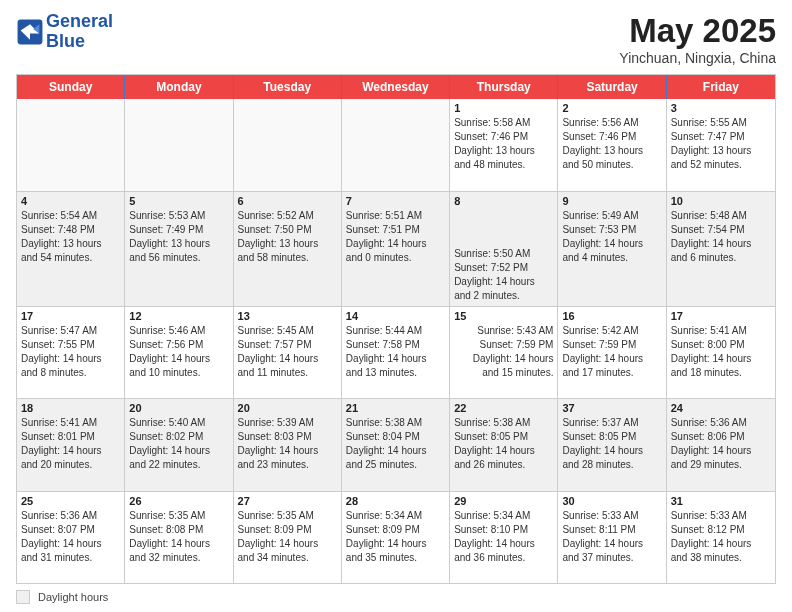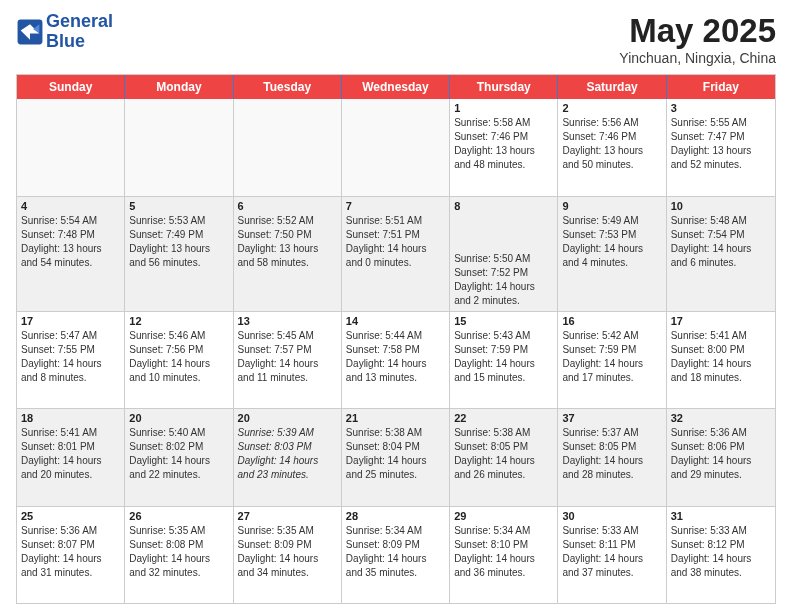--- a/index.html
+++ b/index.html
@@ -255,21 +255,21 @@
           </div>
           <div class="cal-cell">
             <div class="day-num">14</div>
             <div class="day-info" style="white-space: pre-line;">Sunrise: 5:44 AM
 Sunset: 7:58 PM
 Daylight: 14 hours
 and 13 minutes.</div>
           </div>
           <div class="cal-cell">
             <div class="day-num">15</div>
-            <div class="day-info" style="white-space: pre-line;">Sunrise: 5:43 AM
+            <div class="day-info" style="white-space: pre-line; text-align: right;">Sunrise: 5:43 AM
 Sunset: 7:59 PM
 Daylight: 14 hours
 and 15 minutes.</div>
           </div>
           <div class="cal-cell">
             <div class="day-num">16</div>
             <div class="day-info" style="white-space: pre-line;">Sunrise: 5:42 AM
 Sunset: 7:59 PM
 Daylight: 14 hours
 and 17 minutes.</div>
@@ -292,21 +292,21 @@
           </div>
           <div class="cal-cell shaded">
             <div class="day-num">20</div>
             <div class="day-info" style="white-space: pre-line;">Sunrise: 5:40 AM
 Sunset: 8:02 PM
 Daylight: 14 hours
 and 22 minutes.</div>
           </div>
           <div class="cal-cell shaded">
             <div class="day-num">20</div>
-            <div class="day-info" style="white-space: pre-line; font-style: italic;">Sunrise: 5:39 AM
+            <div class="day-info" style="white-space: pre-line;">Sunrise: 5:39 AM
 Sunset: 8:03 PM
 Daylight: 14 hours
 and 23 minutes.</div>
           </div>
           <div class="cal-cell shaded">
             <div class="day-num">21</div>
             <div class="day-info" style="white-space: pre-line;">Sunrise: 5:38 AM
 Sunset: 8:04 PM
 Daylight: 14 hours
 and 25 minutes.</div>
@@ -319,21 +319,21 @@
 and 26 minutes.</div>
           </div>
           <div class="cal-cell shaded">
             <div class="day-num">37</div>
             <div class="day-info" style="white-space: pre-line;">Sunrise: 5:37 AM
 Sunset: 8:05 PM
 Daylight: 14 hours
 and 28 minutes.</div>
           </div>
           <div class="cal-cell shaded">
-            <div class="day-num">32</div>
+            <div class="day-num">24</div>
             <div class="day-info" style="white-space: pre-line;">Sunrise: 5:36 AM
 Sunset: 8:06 PM
 Daylight: 14 hours
 and 29 minutes.</div>
           </div>
         </div>
         <div class="cal-row">
           <div class="cal-cell">
             <div class="day-num">25</div>
             <div class="day-info" style="white-space: pre-line;">Sunrise: 5:36 AM
@@ -380,13 +380,17 @@
             <div class="day-num">31</div>
             <div class="day-info" style="white-space: pre-line;">Sunrise: 5:33 AM
 Sunset: 8:12 PM
 Daylight: 14 hours
 and 38 minutes.</div>
           </div>
         </div>
       </div>
   </div>
 
+  <div class="legend">
+    <div class="legend-box"></div>
+    <span>Daylight hours</span>
+  </div>
 </div>
 
 </body></html>

